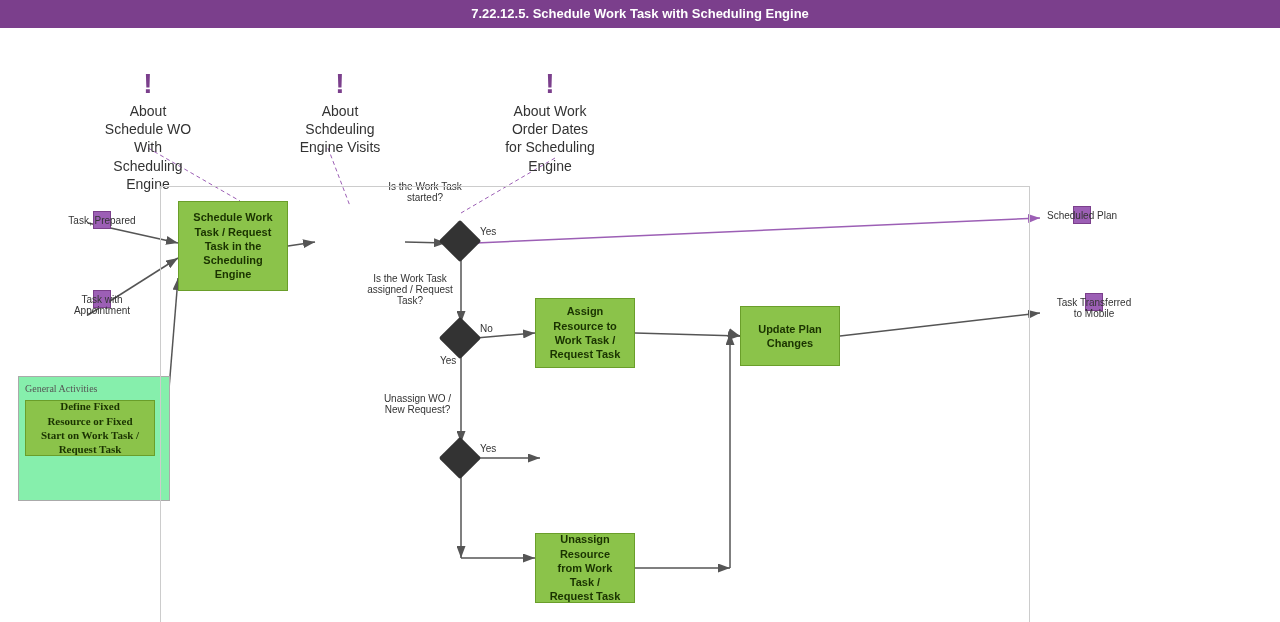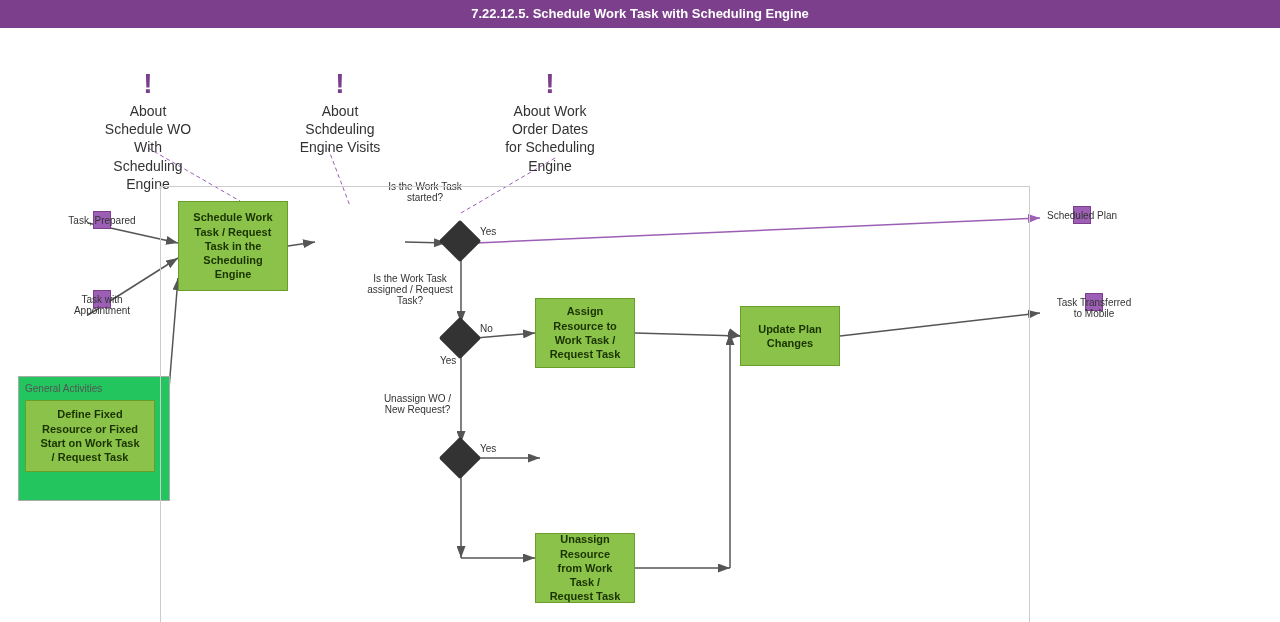--- a/index.html
+++ b/index.html
@@ -91,23 +91,24 @@
       position: absolute;
       font-size: 10px;
       color: #333;
       text-align: center;
     }
 
     
     .general-box {
       position: absolute;
       border: 1px solid #aaa;
-      background: #22c55e;
+      background: #86efac;
       padding: 6px;
       font-size: 10px;
+      font-family: Liberation Serif, serif;
     }
 
     .general-title {
       font-size: 10px;
       color: #555;
       margin-bottom: 6px;
     }
 
     svg.arrows {
       position: absolute;
@@ -253,20 +254,20 @@
     <span class="label" style="position:relative; left:0; top:0; margin-top:4px; width:80px;">Scheduled Plan</span>
   </div>
 
   <div style="position:absolute; left:1042px; top:265px; display:flex; flex-direction:column; align-items:center;margin-left:12px;">
     <div class="small-square"></div>
     <span class="label" style="position:relative; left:0; top:0; margin-top:4px; width:80px;">Task Transferred to Mobile</span>
   </div>
 
   <div class="general-box" style="left:18px; top:348px; width:152px; height:125px;">
     <div class="general-title">General Activities</div>
-    <div class="process-box green-box" style="position:relative; left:0; top:0; width:130px; height:72px;">
+    <div class="process-box green-box" style="position:relative; left:0; top:0; width:130px; height:56px;">
       <span>Define Fixed Resource or Fixed Start on Work Task / Request Task</span>
     </div>
   </div>
 
   <div style="position:absolute; left:160px; top:158px; width:870px; height:455px; border:1px solid #ccc; pointer-events:none;"></div>
 
 </div>
 
 </body></html>

